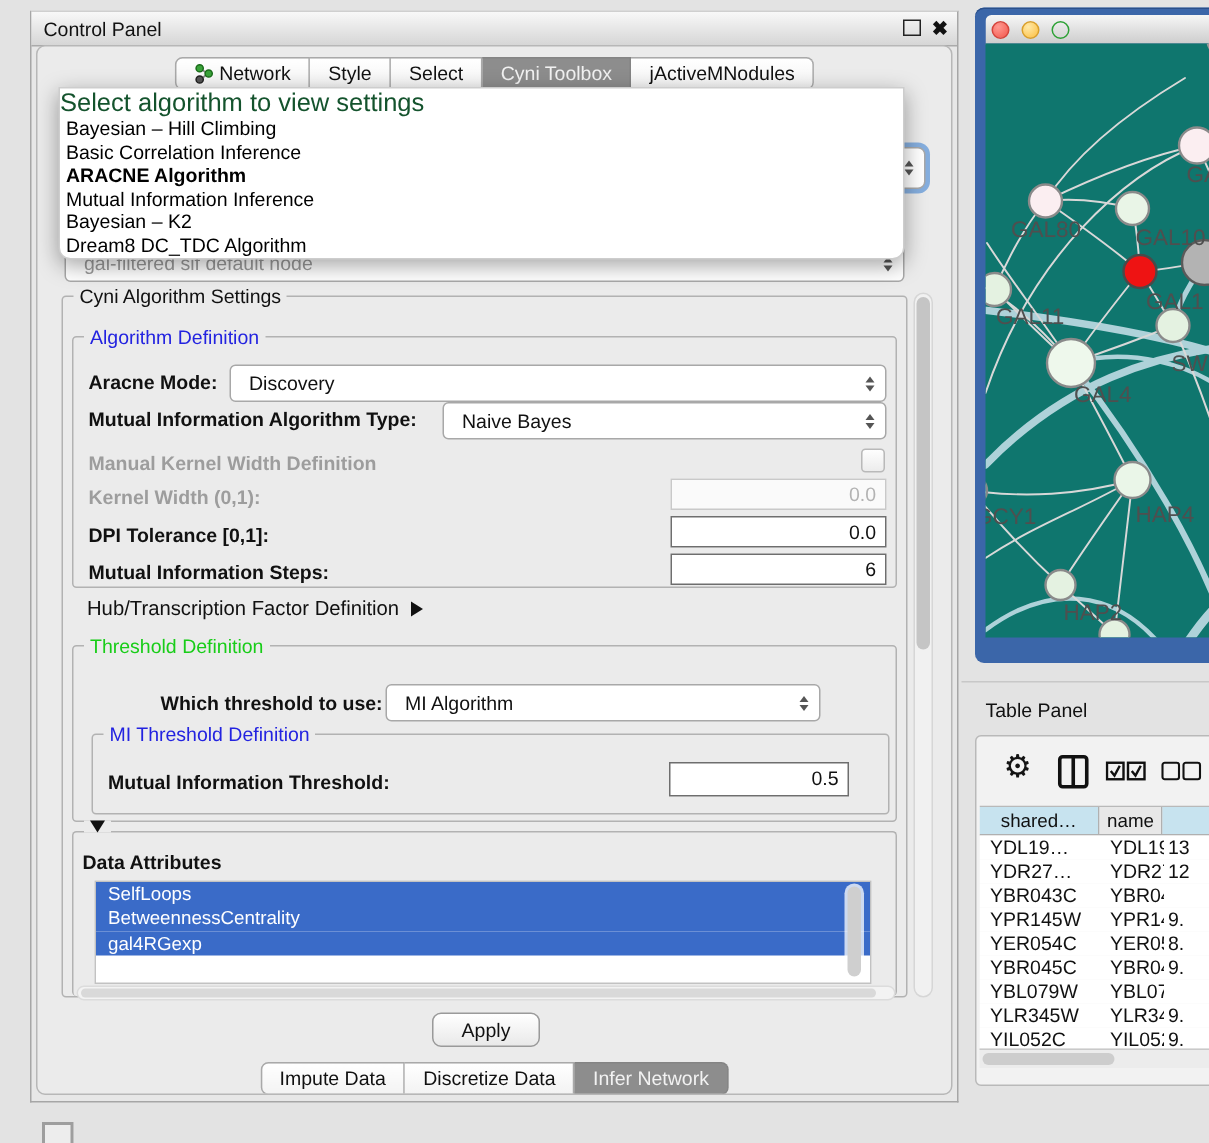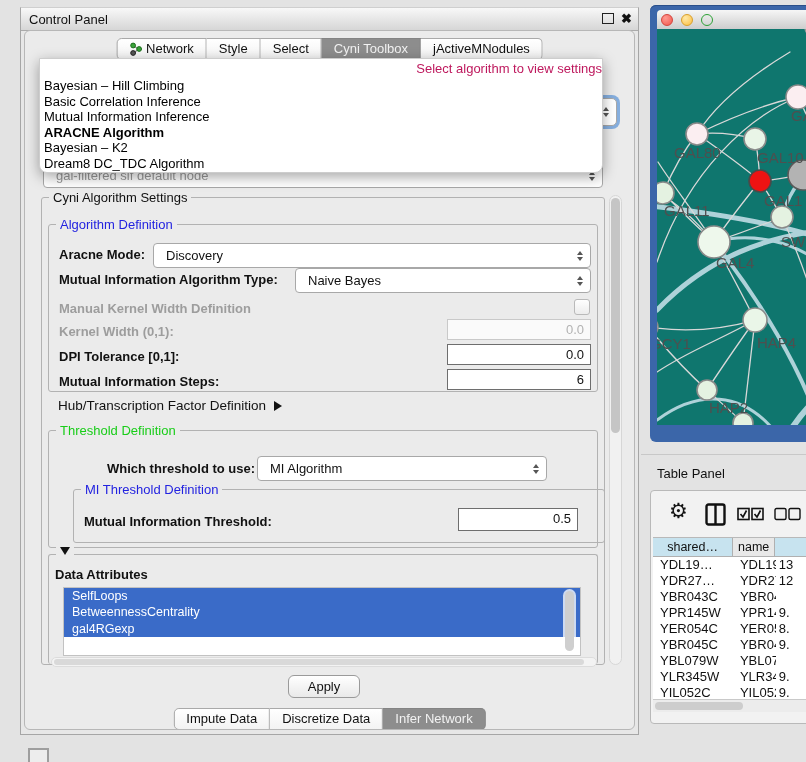--- a/index.html
+++ b/index.html
@@ -52,21 +52,21 @@
   .lbl.gray{color:#9d9d9d;}
   .lbl.normal{font-weight:normal;}
   .tri-right{display:inline-block;width:0;height:0;border-top:5.5px solid transparent;
     border-bottom:5.5px solid transparent;border-left:8px solid #111;margin-left:8px;vertical-align:middle;}
   .tri-dn{display:inline-block;width:0;height:0;border-left:5.5px solid transparent;
     border-right:5.5px solid transparent;border-top:8px solid #111;vertical-align:middle;}
 
   
   #algorithm-popup{position:absolute;left:14px;top:27px;width:562px;height:113px;background:#fff;
     border:1px solid #cdcdcd;border-radius:0 0 8px 8px;box-shadow:0 4px 14px rgba(0,0,0,.35);z-index:20;}
-  .popup-placeholder{height:19px;line-height:20px;text-align:right;color:#be185d;font-size:13px;}
+  .popup-placeholder{height:19px;line-height:20px;text-align:left;color:#14532d;font-size:17px;}
   .popup-item{height:15.6px;line-height:15.6px;font-size:13px;color:#000;padding-left:4px;white-space:nowrap;}
   .popup-item.selected{font-weight:bold;}
 
   
   .hidden-combo{left:18px;top:132px;width:560px;z-index:1;}
   .combo-fragment{position:absolute;left:552px;top:67px;width:38px;height:26px;background:#fff;
     border:1px solid #a8a8a8;border-radius:5px;box-shadow:0 0 0 3px #85aede;z-index:2;}
 
   
   #outer-gbox{left:16px;top:166px;width:564px;height:468px;}
@@ -177,22 +177,22 @@
             <span class="tri-up"></span>
             <span class="tri-down"></span>
           </span>
       </div>
 
       <div id="algorithm-popup">
         <div class="popup-placeholder">Select algorithm to view settings</div>
         <div id="popup-items">
             <div class="popup-item">Bayesian – Hill Climbing</div>
             <div class="popup-item">Basic Correlation Inference</div>
+            <div class="popup-item selected">ARACNE Algorithm</div>
             <div class="popup-item">Mutual Information Inference</div>
-            <div class="popup-item selected">ARACNE Algorithm</div>
             <div class="popup-item">Bayesian – K2</div>
             <div class="popup-item">Dream8 DC_TDC Algorithm</div>
           </div>
       </div>
 
       <div class="gbox" id="outer-gbox">
         <span class="gtitle">Cyni Algorithm Settings</span>
 
         <div class="gbox" style="left:6px;top:26px;width:550px;height:168px;">
           <span class="gtitle blue">Algorithm Definition</span>
@@ -229,21 +229,21 @@
         <div class="gbox" style="left:6px;top:232px;width:550px;height:118px;">
           <span class="gtitle green">Threshold Definition</span>
           <div class="lbl" style="left:58px;top:30px;">Which threshold to use:</div>
           <div class="combo" style="left:208px;top:25px;width:290px;">
             <span class="combo-text">MI Algorithm</span>
             <span class="arrows">
                 <span class="tri-up"></span>
                 <span class="tri-down"></span>
               </span>
           </div>
-          <div class="gbox" style="left:24px;top:58px;width:532px;height:54px;">
+          <div class="gbox" style="left:12px;top:58px;width:532px;height:54px;">
             <span class="gtitle blue" style="background:#ebebeb;">MI Threshold Definition</span>
             <div class="lbl" style="left:10px;top:24px;">Mutual Information Threshold:</div>
             <div class="field" style="left:384px;top:18px;width:120px;height:23px;">0.5</div>
           </div>
         </div>
 
         <div class="gbox" style="left:6px;top:356px;width:550px;height:110px;border-bottom:none;">
           <span class="gtitle">
               <span class="tri-dn"></span>
           </span>

